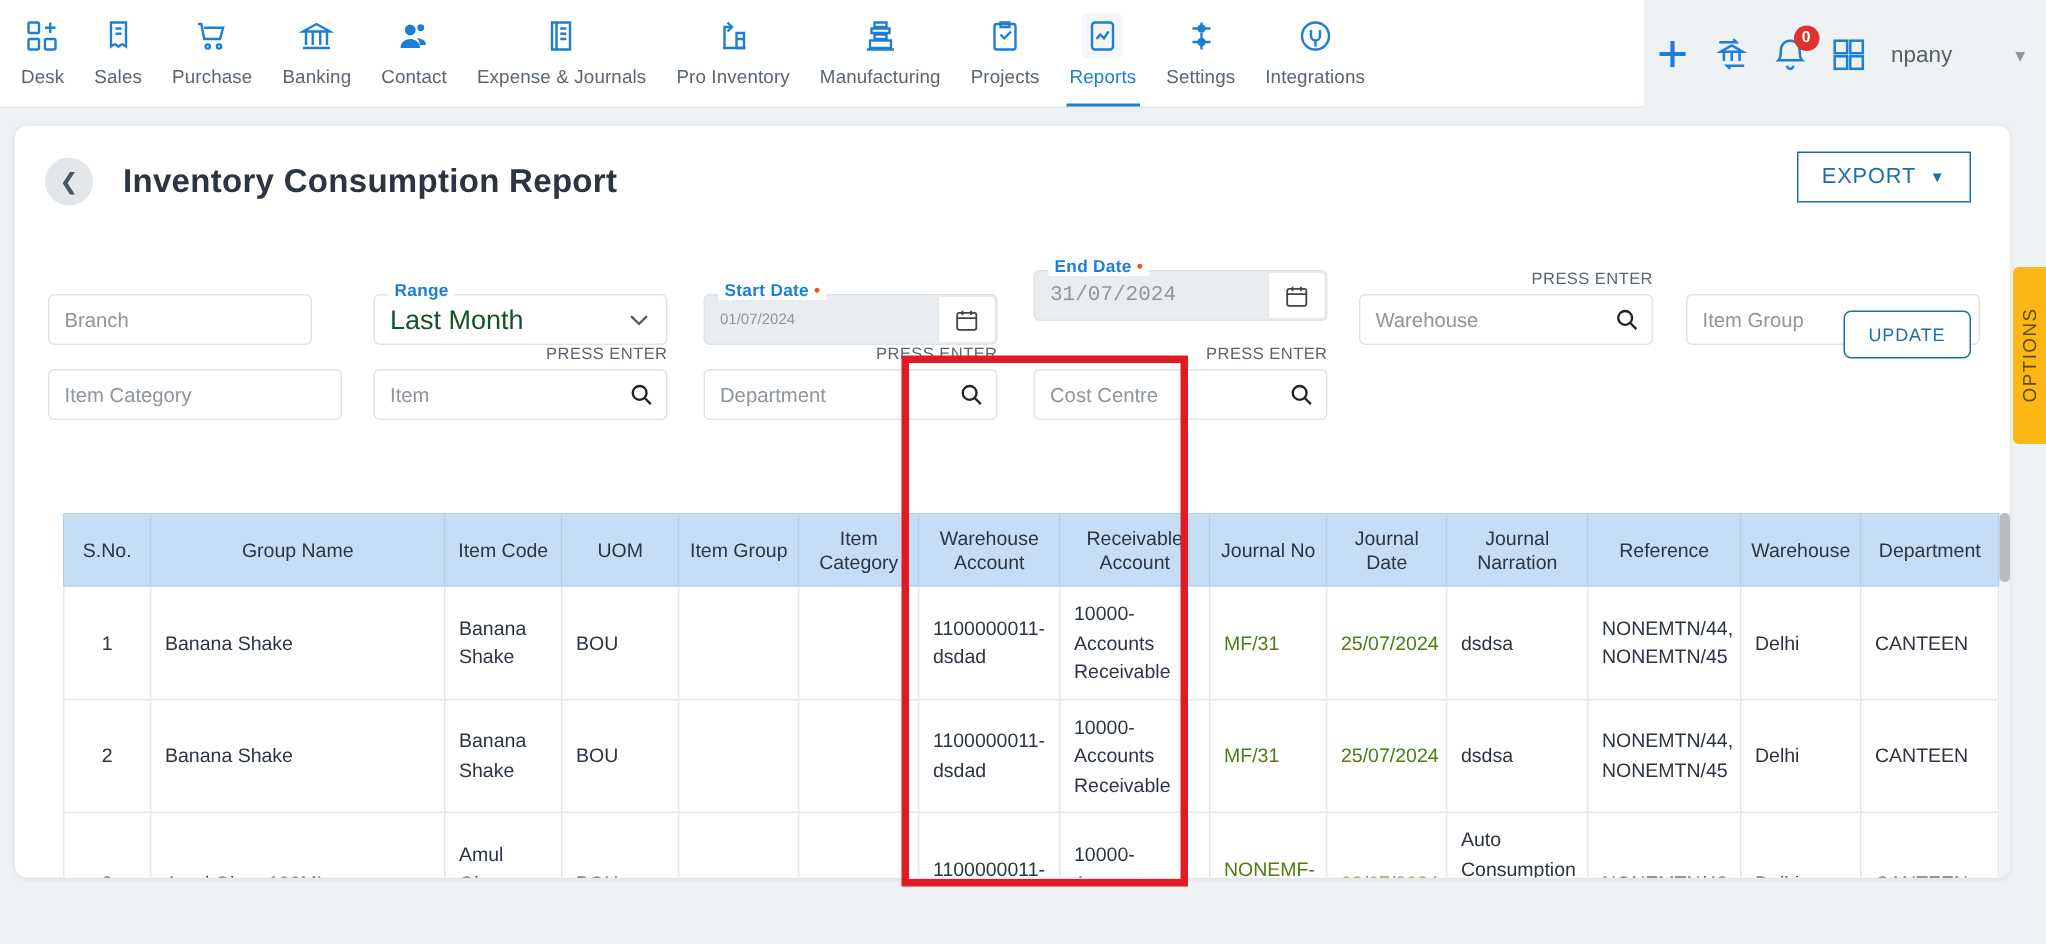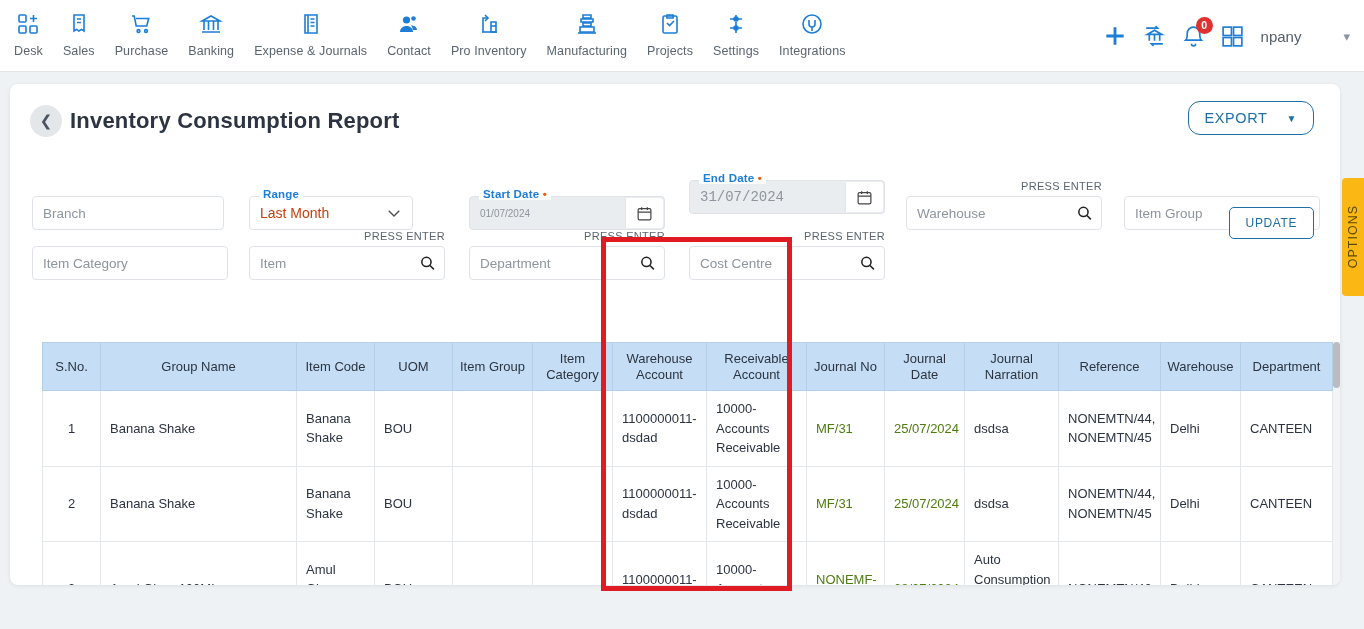--- a/index.html
+++ b/index.html
@@ -6,21 +6,21 @@
   html, body {
     width: 1364px; height: 629px;
     font-family: "Liberation Sans", sans-serif;
     background: #eef2f5;
     overflow: hidden;
   }
 
   
   .topnav {
     position: absolute; top: 0; left: 0;
-    width: 1364px; height: 72px;
+    width: 1096px; height: 72px;
     background: #ffffff;
     border-bottom: 1px solid #e2e6ea;
     display: flex; align-items: flex-start;
   }
   .nav-items { display: flex; align-items: flex-start; padding-left: 4px; }
   .nav-item {
     display: flex; flex-direction: column; align-items: center;
     justify-content: flex-start;
     padding: 9px 10px 0 10px;
     cursor: pointer; position: relative;
@@ -65,28 +65,28 @@
   }
 
   .card-head { display: flex; align-items: center; padding: 18px 0 0 20px; height: 56px; }
   .back-circle {
     width: 32px; height: 32px; border-radius: 50%; background: #e4e7ea;
     display: flex; align-items: center; justify-content: center; cursor: pointer;
     color: #4a5560; font-size: 15px;
   }
   .page-title {
     font-size: 22px; font-weight: bold; color: #2b3440;
-    margin-left: 8px; letter-spacing: .2px;
+    margin-left: 20px; letter-spacing: .2px;
   }
   .export-btn {
     position: absolute; right: 26px; top: 101px;
     border: 1.5px solid #1d6fa5; color: #1d6fa5; background: #fff;
-    border-radius: 12px; padding: 8px 16px; font-size: 14.5px;
+    border-radius: 0; padding: 8px 16px; font-size: 14.5px;
     letter-spacing: .6px; cursor: pointer;
-    display: flex; align-items: center; gap: 19px;
+    display: flex; align-items: center; gap: 9px;
   }
 
   
   .filters { position: relative; height: 122px; }
   .fld { position: absolute; }
   .inp {
     width: 100%; height: 34px;
     border: 1px solid #dfe3e7; border-radius: 4px; background: #fff;
     font-size: 13.5px; color: #2b3440; padding: 0 10px;
     font-family: "Liberation Sans", sans-serif;
@@ -214,44 +214,44 @@
         <svg width="24" height="24" viewBox="0 0 24 24" fill="none" stroke="#1c7ed6" stroke-width="1.6">
           <path d="M3 9l9-5 9 5H3z"></path>
             <path d="M5 9v9M9.5 9v9M14.5 9v9M19 9v9M3 20h18"></path>
         </svg>
         </span>
       <span class="nav-label">Banking</span>
     </div>
 
     <div class="nav-item">
       <span class="nav-icon">
-        <svg width="24" height="24" viewBox="0 0 24 24" fill="none" stroke="#1c7ed6" stroke-width="1.6">
-          <path d="M6 3h12v18H6z"></path>
-            <path d="M9 3v18"></path>
-            <path d="M11.5 7h4M11.5 10.5h4M11.5 14h4"></path>
-        </svg>
-        </span>
-      <span class="nav-label">Expense &amp; Journals</span>
-    </div>
-
-    <div class="nav-item">
-      <span class="nav-icon">
         <svg width="24" height="24" viewBox="0 0 24 24" fill="#1c7ed6">
           <circle cx="9.5" cy="8" r="3.6"></circle>
             <path d="M3 20c0-3.6 2.9-6 6.5-6s6.5 2.4 6.5 6z"></path>
           <circle cx="16.5" cy="6.5" r="2.3"></circle>
             <path d="M14 13.5c3 0 6 1.4 6 4.5h-4.2c0-1.8-.7-3.4-1.8-4.5z"></path>
         </svg>
         </span>
       <span class="nav-label">Contact</span>
     </div>
 
     <div class="nav-item">
       <span class="nav-icon">
         <svg width="24" height="24" viewBox="0 0 24 24" fill="none" stroke="#1c7ed6" stroke-width="1.6">
+          <path d="M6 3h12v18H6z"></path>
+            <path d="M9 3v18"></path>
+            <path d="M11.5 7h4M11.5 10.5h4M11.5 14h4"></path>
+        </svg>
+        </span>
+      <span class="nav-label">Expense &amp; Journals</span>
+    </div>
+
+    <div class="nav-item">
+      <span class="nav-icon">
+        <svg width="24" height="24" viewBox="0 0 24 24" fill="none" stroke="#1c7ed6" stroke-width="1.6">
           <path d="M8 3l3 3-3 3"></path>
             <path d="M11 6H6v14"></path>
             <path d="M14 10h5v10h-5z"></path>
             <path d="M14 14h5"></path>
             <path d="M5 20h15"></path>
         </svg>
         </span>
       <span class="nav-label">Pro Inventory</span>
     </div>
 
@@ -269,20 +269,29 @@
       <span class="nav-icon">
         <svg width="24" height="24" viewBox="0 0 24 24" fill="none" stroke="#1c7ed6" stroke-width="1.6">
           <rect x="5" y="4" width="14" height="17" rx="1.5"></rect>
             <path d="M9 3h6v3H9z"></path>
             <path d="M9 11l2.5 2.5L16 9"></path>
         </svg>
         </span>
       <span class="nav-label">Projects</span>
     </div>
 
+    <div class="nav-item active">
+      <span class="nav-icon">
+        <svg width="24" height="24" viewBox="0 0 24 24" fill="none" stroke="#1c7ed6" stroke-width="1.6">
+          <rect x="5" y="3" width="14" height="18" rx="2"></rect>
+            <path d="M8 14l2.5-3 2.5 2.5 3-4.5"></path>
+        </svg>
+        </span>
+      <span class="nav-label">Reports</span>
+    </div>
 
     <div class="nav-item">
       <span class="nav-icon">
         <svg width="24" height="24" viewBox="0 0 24 24" fill="none" stroke="#1c7ed6" stroke-width="1.6">
           <path d="M12 3v3M12 10v4M12 18v3M6 7h12M6 16h12"></path>
             <circle cx="12" cy="7" r="2" fill="#1c7ed6"></circle>
             <circle cx="12" cy="16" r="2" fill="#1c7ed6"></circle>
         </svg>
         </span>
       <span class="nav-label">Settings</span>
@@ -337,28 +346,28 @@
 
   <div class="card-head">
     <div class="back-circle">
       <span>❮</span>
     </div>
     <div class="page-title">Inventory Consumption Report</div>
   </div>
 
   <div class="filters">
 
-    <div class="fld" style="left:22px; top:56px; width:192px;">
+    <div class="fld" style="left:22px; top:56px; width:176px;">
       <div class="inp ph">Branch</div>
     </div>
 
-    <div class="fld" style="left:239px; top:56px; width:164px;">
+    <div class="fld" style="left:239px; top:56px; width:196px;">
       <div class="legend-box">
         <span class="legend">Range</span>
-        <span style="font-size:14px;color:#c2410c;padding-left:10px;">Last Month</span>
+        <span style="font-size:18px;color:#14532d;padding-left:10px;">Last Month</span>
         <span class="fld-icon">
           <svg width="18" height="18" viewBox="0 0 24 24" fill="none" stroke="#555" stroke-width="2">
               <path d="M5 9l7 7 7-7"></path>
             </svg>
         </span>
       </div>
     </div>
 
     <div class="fld" style="left:459px; top:56px; width:196px;">
       <div class="legend-box disabled" style="background:#e9edf0;">

